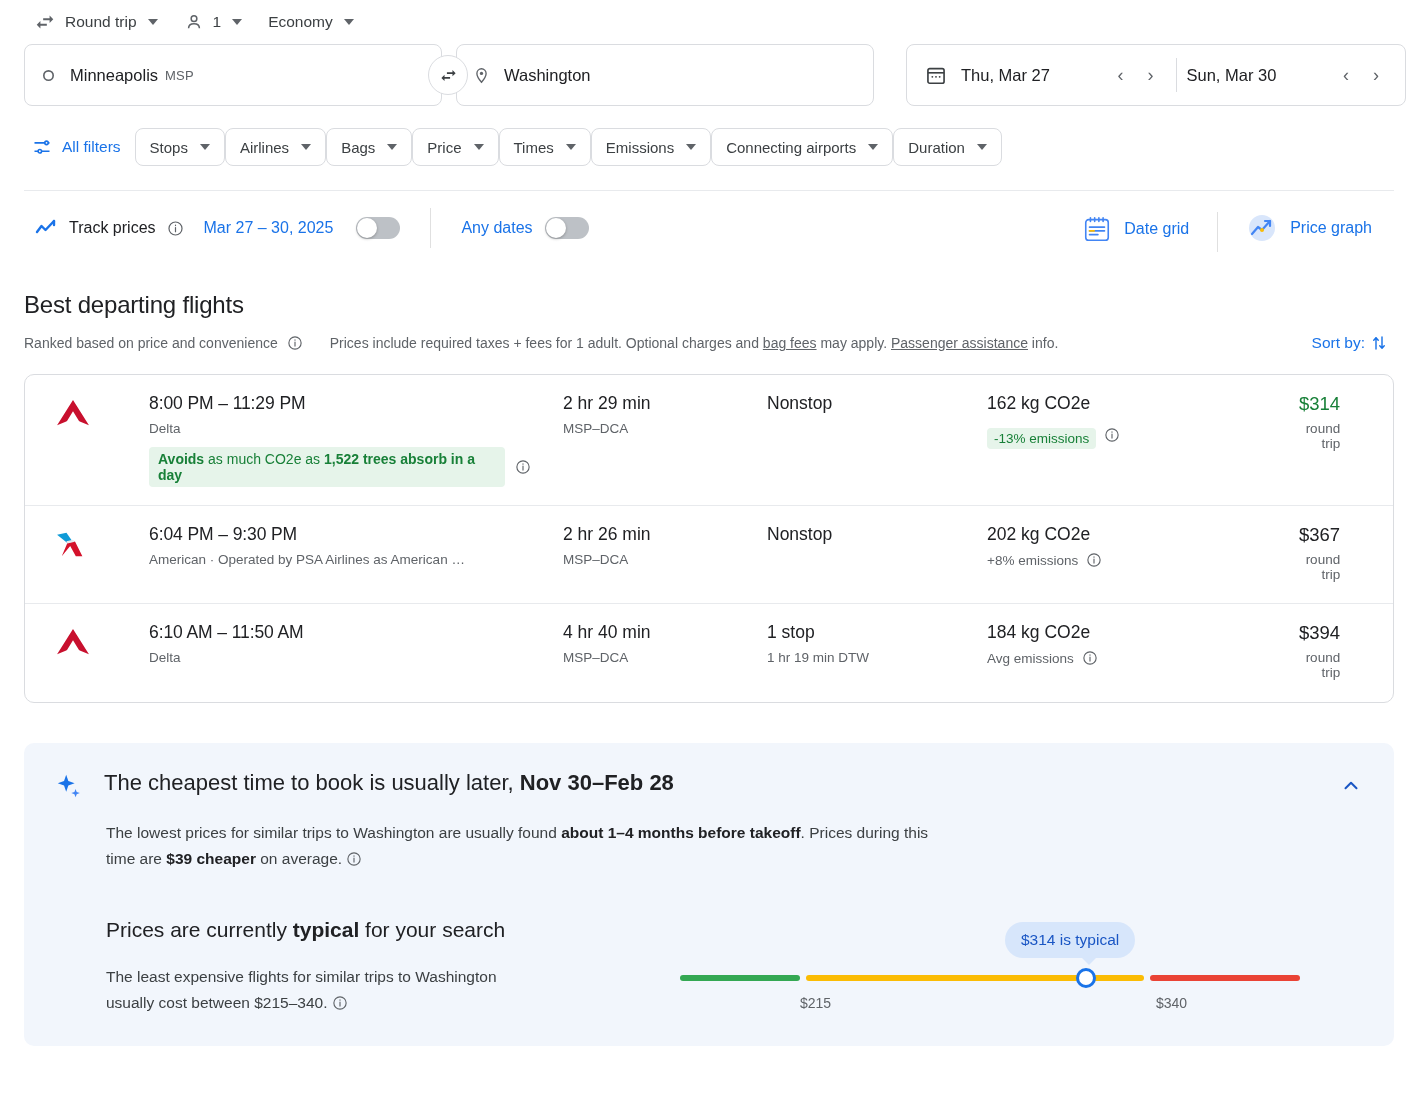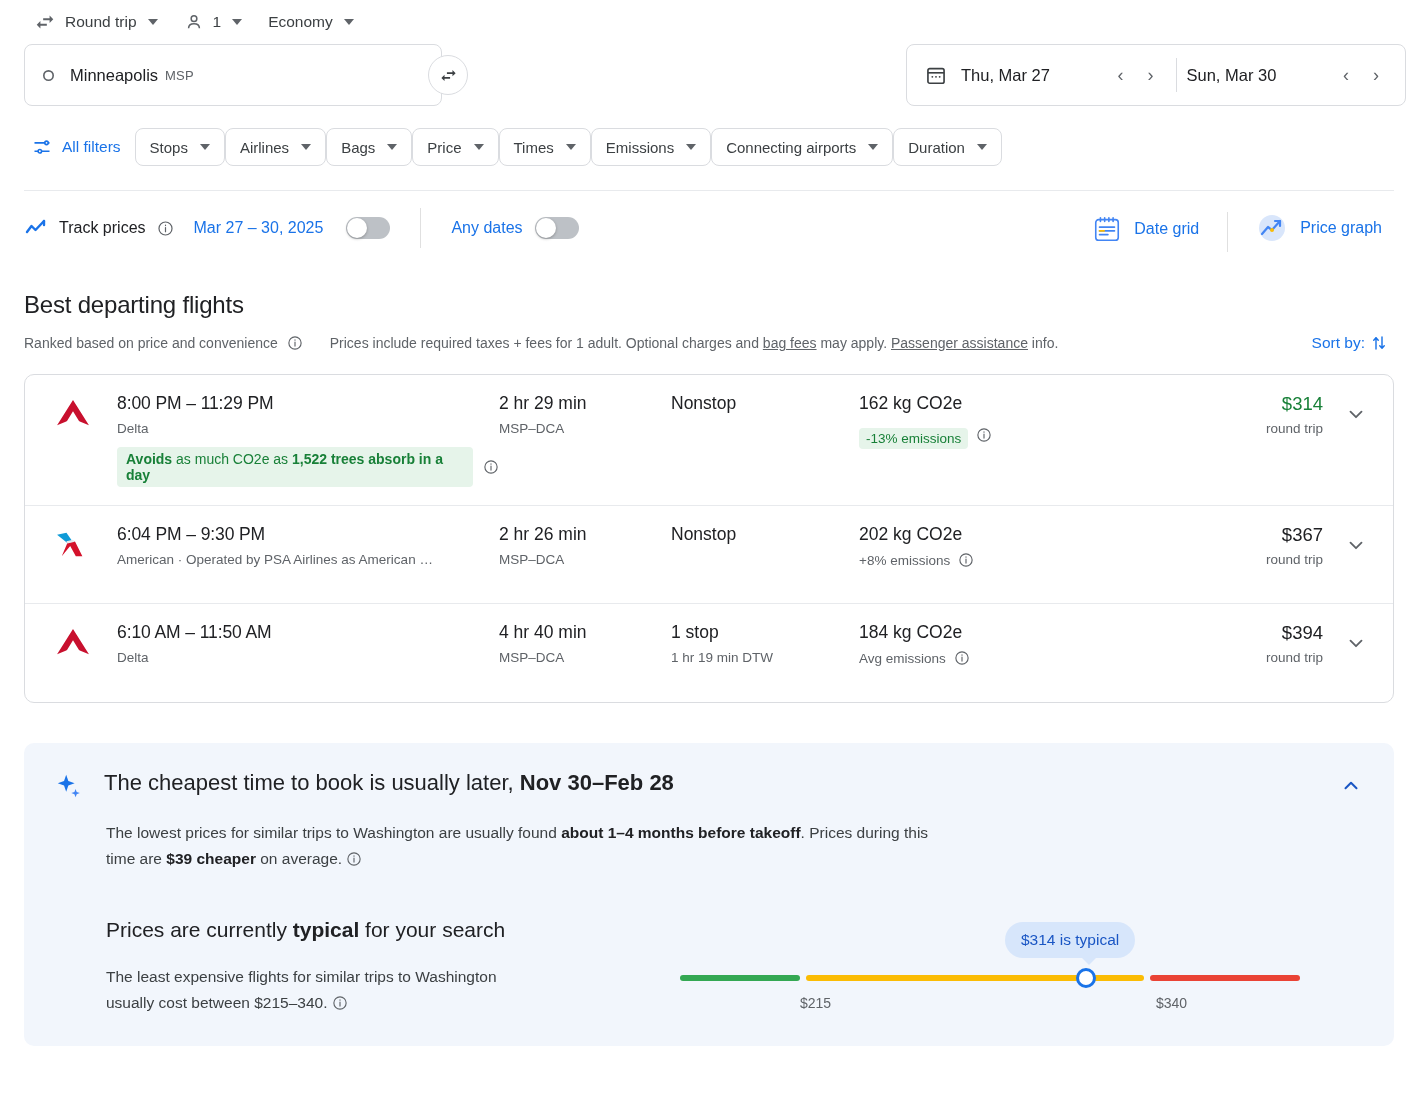--- a/index.html
+++ b/index.html
@@ -95,21 +95,21 @@
   }
 
   .hr {
     height: 1px; background: #e8eaed;
     margin: 24px 24px 0 24px;
   }
 
   
   .track-row {
     display: flex; align-items: center;
-    padding: 0 24px; height: 74px; position: relative;
+    padding: 0 34px; height: 74px; position: relative;
   }
   .track-left { display: flex; align-items: center; gap: 11px; }
   .track-label { font-size: 16px; color: #202124; }
   .track-dates { font-size: 16px; color: #1a73e8; font-weight: 500; margin-left: 9px; }
   .toggle {
     width: 44px; height: 22px; border-radius: 11px; background: #bdc1c6;
     position: relative; cursor: pointer; margin-left: 12px; flex: none;
   }
   .toggle .knob {
     position: absolute; left: 1px; top: 1px;
@@ -143,21 +143,21 @@
 
   
   .flights {
     margin: 18px 24px 0 24px;
     border: 1px solid #dadce0; border-radius: 10px; overflow: hidden;
     background: #fff;
   }
   .frow {
     display: flex; align-items: flex-start;
     padding: 18px 18px 18px 22px; min-height: 98px;
-    border-bottom: 1px solid #e8eaed; cursor: pointer; position: relative;
+    border-bottom: 1px solid #e8eaed; cursor: pointer; position: relative; gap: 32px;
   }
   .frow:last-child { border-bottom: none; }
   .logo { width: 52px; flex: none; display: flex; align-items: flex-start; justify-content: center; padding-top: 5px; }
   .c-time { flex: 0 0 400px; padding-left: 18px; }
   .time-main { font-size: 17.5px; color: #202124; letter-spacing: -.1px; }
   .carrier { font-size: 13.5px; color: #5f6368; margin-top: 7px; max-width: 400px;
              overflow: hidden; text-overflow: ellipsis; white-space: nowrap; }
   .c-dur { flex: 0 0 172px; }
   .c-stop { flex: 0 0 188px; }
   .c-emis { flex: 0 0 280px; }
@@ -280,20 +280,29 @@
             </svg>
         </span>
         <span class="txt">Minneapolis</span>
         <span class="sub">MSP</span>
       </div>
       <div class="swap-btn">
         <svg width="19" height="19" viewBox="0 0 24 24" fill="#3c4043">
             <path d="M6.99 11L3 15l3.99 4v-3H14v-2H6.99v-3zM21 9l-3.99-4v3H10v2h7.01v3L21 9z"></path>
           </svg>
       </div>
+      <div class="field field-dest">
+        <span class="ico">
+          <svg width="17" height="17" viewBox="0 0 24 24" fill="none" stroke="#5f6368" stroke-width="1.9">
+              <path d="M12 2.5c-3.6 0-6.5 2.9-6.5 6.5 0 4.8 6.5 12.5 6.5 12.5s6.5-7.7 6.5-12.5c0-3.6-2.9-6.5-6.5-6.5z"></path>
+              <circle cx="12" cy="9" r="2.3" fill="#5f6368" stroke="none"></circle>
+            </svg>
+        </span>
+        <span class="txt">Washington</span>
+      </div>
     </div>
 
     <div class="dates-field">
       <span class="ico" style="margin:0 14px 0 4px;">
         <svg width="22" height="22" viewBox="0 0 24 24" fill="none" stroke="#3c4043" stroke-width="1.8">
             <rect x="3.2" y="5" width="17.6" height="16" rx="2"></rect>
             <path d="M3.2 9.6h17.6"></path>
             <circle cx="8" cy="14" r="1" fill="#3c4043" stroke="none"></circle>
             <circle cx="12" cy="14" r="1" fill="#3c4043" stroke="none"></circle>
             <circle cx="16" cy="14" r="1" fill="#3c4043" stroke="none"></circle>

